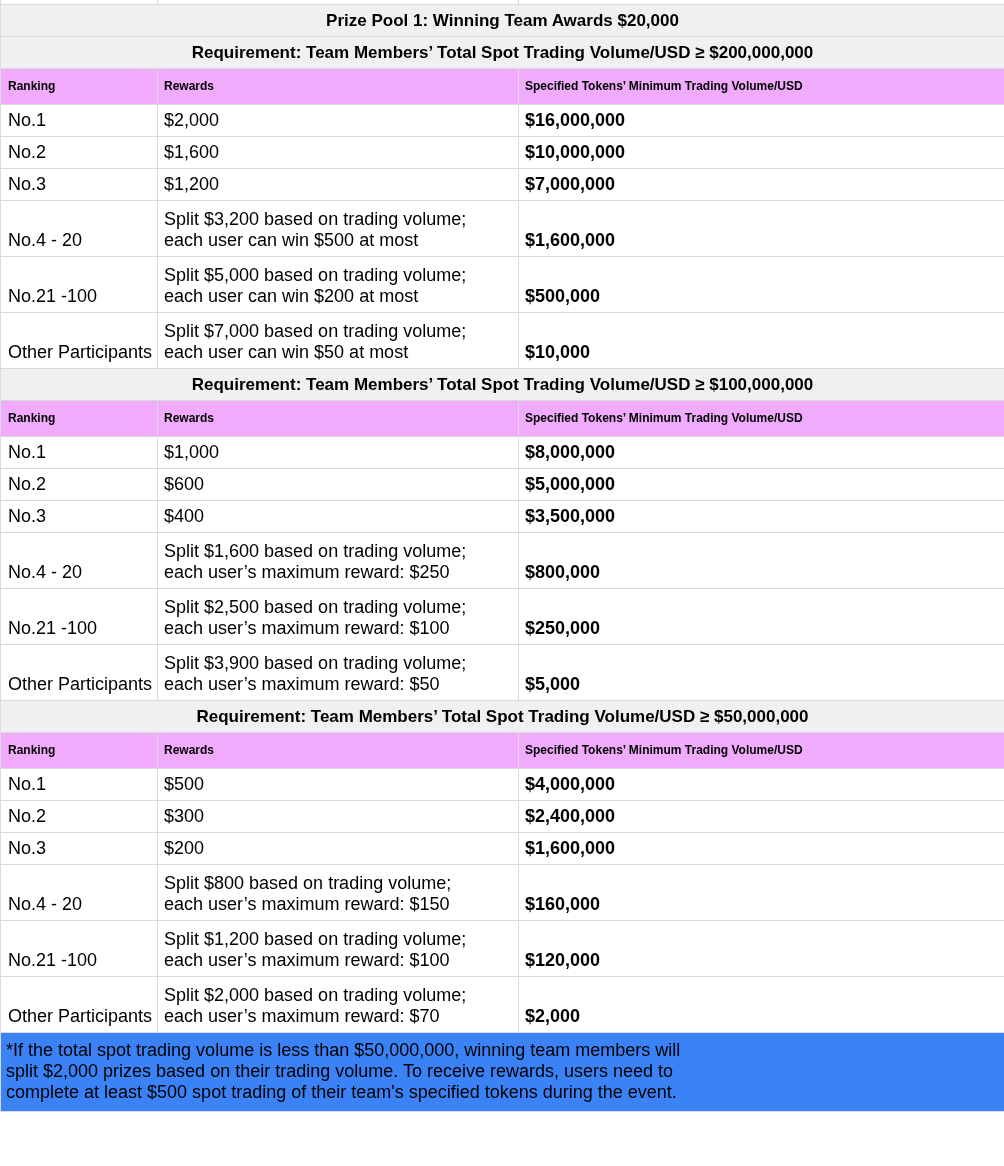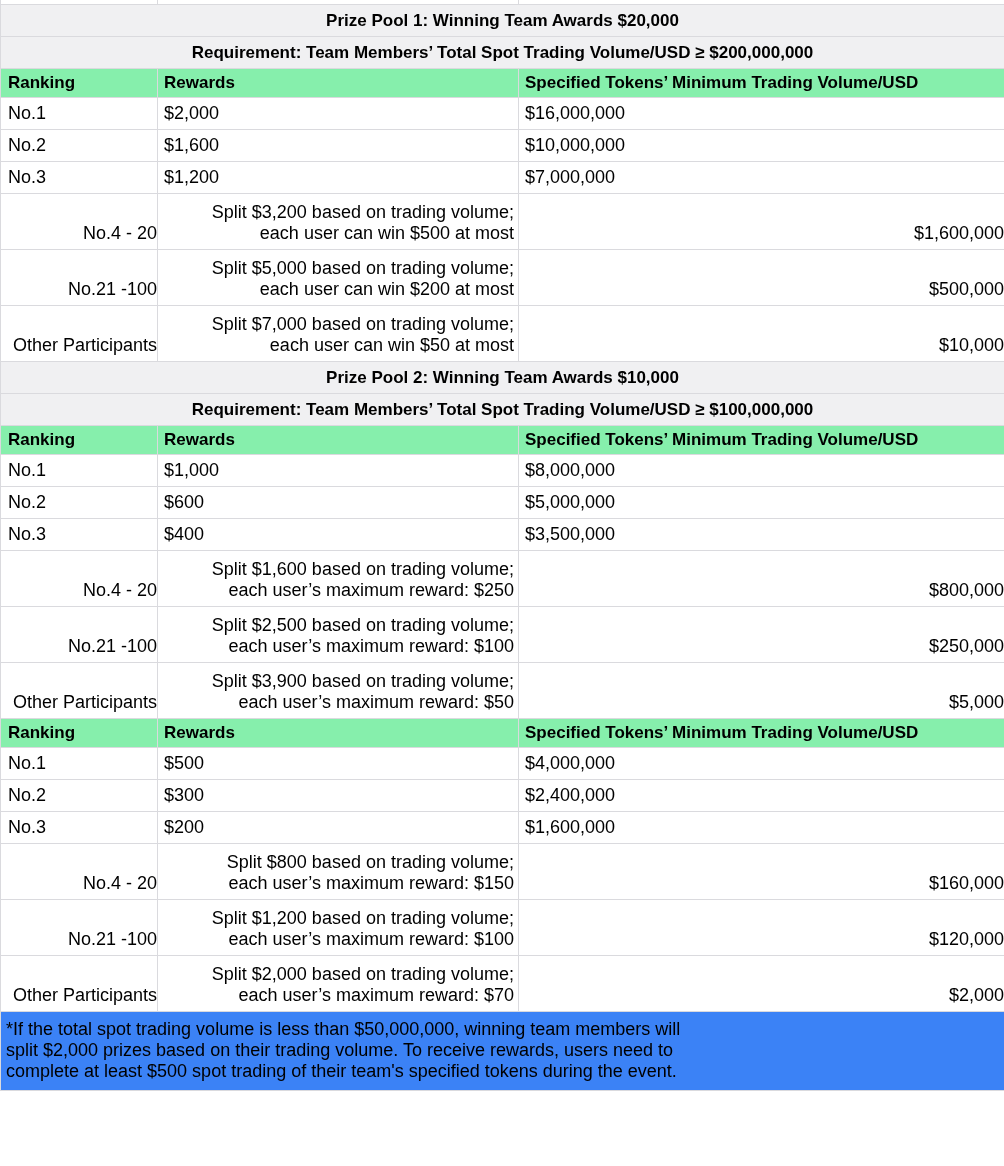--- a/index.html
+++ b/index.html
@@ -32,48 +32,49 @@
     font-weight: bold;
     font-size: 17px;
     text-align: center;
     vertical-align: middle;
     height: 32px;
     padding: 0 4px;
     margin-left: 20px;
   }
   
   tr.colhead td {
-    background: #86efac;
+    background: #f0abfc;
     font-weight: bold;
-    font-size: 17px;
+    font-size: 12px;
     vertical-align: middle;
-    height: 29px;
+    height: 36px;
     white-space: nowrap;
     overflow: hidden;
   }
   
   tr.single td { height: 32px; }
-  tr.double td { height: 56px; text-align: right; }
+  tr.double td { height: 56px; }
   td.cell-rank {
     padding: 0 0 5px 7px;
     vertical-align: bottom;
     white-space: nowrap;
     overflow: hidden;
   }
   td.cell-reward {
     padding: 0 4px 5px 6px;
     vertical-align: bottom;
     white-space: pre-line;
     margin-left: 12px;
   }
   td.cell-vol {
     padding: 0 0 5px 6px;
     vertical-align: bottom;
     white-space: nowrap;
     overflow: hidden;
+    font-weight: bold;
   }
   tr.colhead td.cell-rank { padding: 0 0 0 7px; }
   tr.colhead td.cell-reward { padding: 0 0 0 6px; }
   tr.colhead td.cell-vol { padding: 0 0 0 6px; margin-top: 16px; }
   
   tr.footnote td {
     background: #3b82f6;
     height: 79px;
     padding: 7px 8px 8px 5px;
     vertical-align: top;
@@ -138,23 +139,20 @@
     <td class="cell-vol">$500,000</td>
   </tr>
   <tr class="double">
     <td class="cell-rank">Other Participants</td>
     <td class="cell-reward">Split $7,000 based on trading volume;
 each user can win $50 at most</td>
     <td class="cell-vol">$10,000</td>
   </tr>
 
   <tr class="band">
-    <td colspan="3">Prize Pool 2: Winning Team Awards $10,000</td>
-  </tr>
-  <tr class="band">
     <td colspan="3">Requirement: Team Members’ Total Spot Trading Volume/USD ≥ $100,000,000</td>
   </tr>
   <tr class="colhead">
     <td class="cell-rank">Ranking</td>
     <td class="cell-reward">Rewards</td>
     <td class="cell-vol">Specified Tokens’ Minimum Trading Volume/USD</td>
   </tr>
   <tr class="single">
     <td class="cell-rank">No.1</td>
     <td class="cell-reward">$1,000</td>
@@ -182,20 +180,23 @@
 each user’s maximum reward: $100</td>
     <td class="cell-vol">$250,000</td>
   </tr>
   <tr class="double">
     <td class="cell-rank">Other Participants</td>
     <td class="cell-reward">Split $3,900 based on trading volume;
 each user’s maximum reward: $50</td>
     <td class="cell-vol">$5,000</td>
   </tr>
 
+  <tr class="band">
+    <td colspan="3">Requirement: Team Members’ Total Spot Trading Volume/USD ≥ $50,000,000</td>
+  </tr>
   <tr class="colhead">
     <td class="cell-rank">Ranking</td>
     <td class="cell-reward">Rewards</td>
     <td class="cell-vol">Specified Tokens’ Minimum Trading Volume/USD</td>
   </tr>
   <tr class="single">
     <td class="cell-rank">No.1</td>
     <td class="cell-reward">$500</td>
     <td class="cell-vol">$4,000,000</td>
   </tr>

